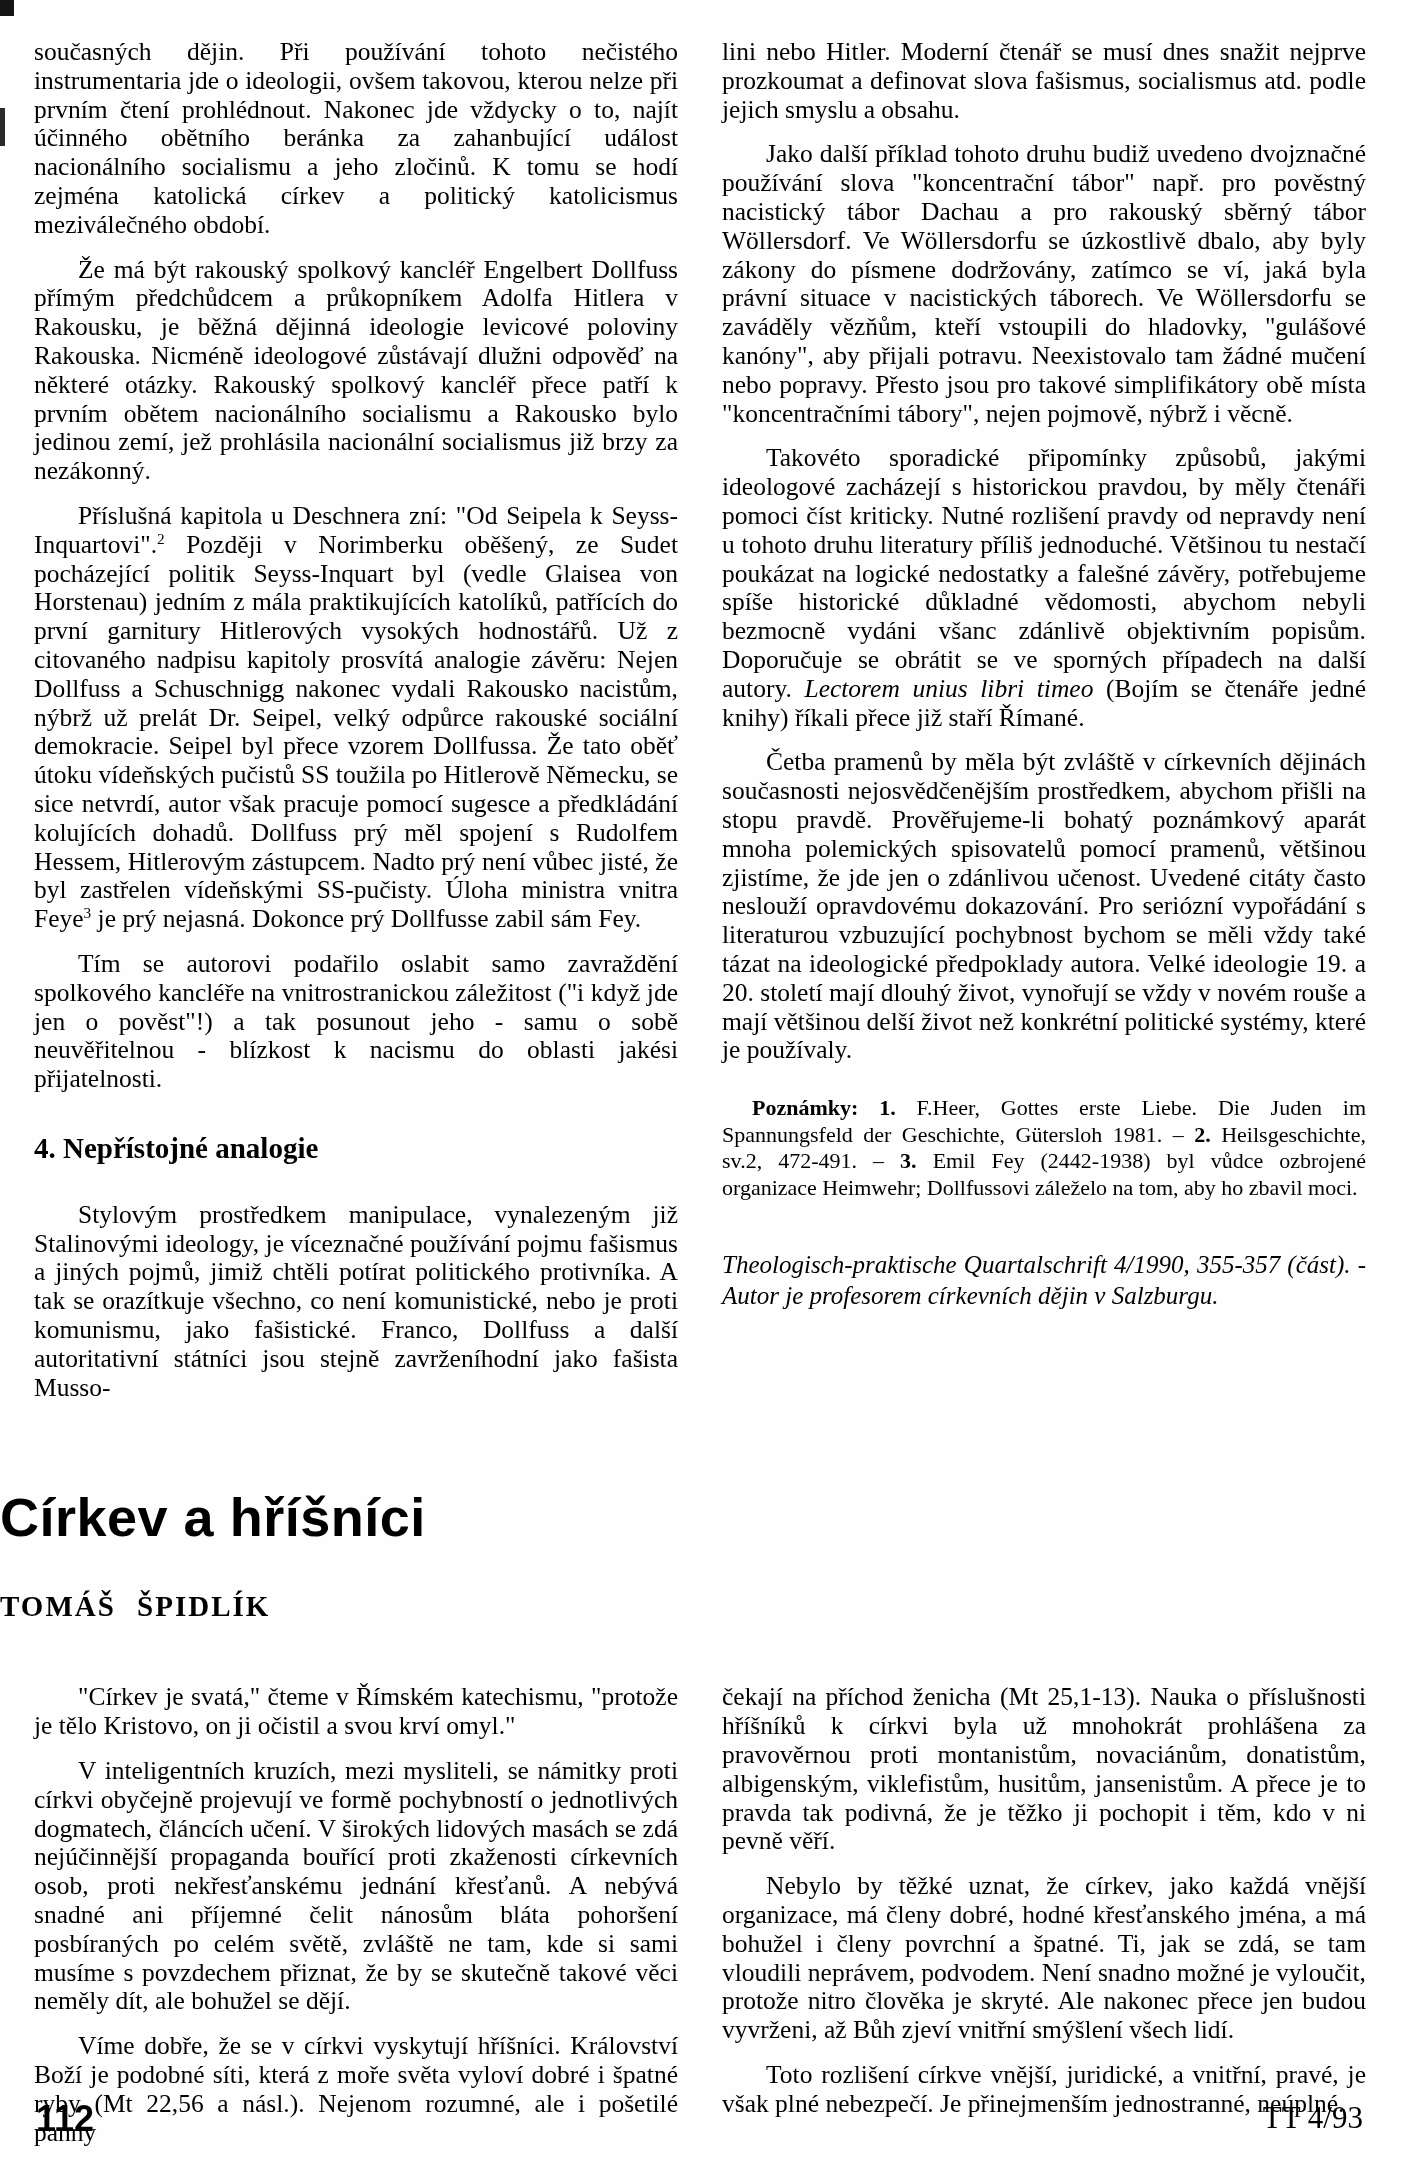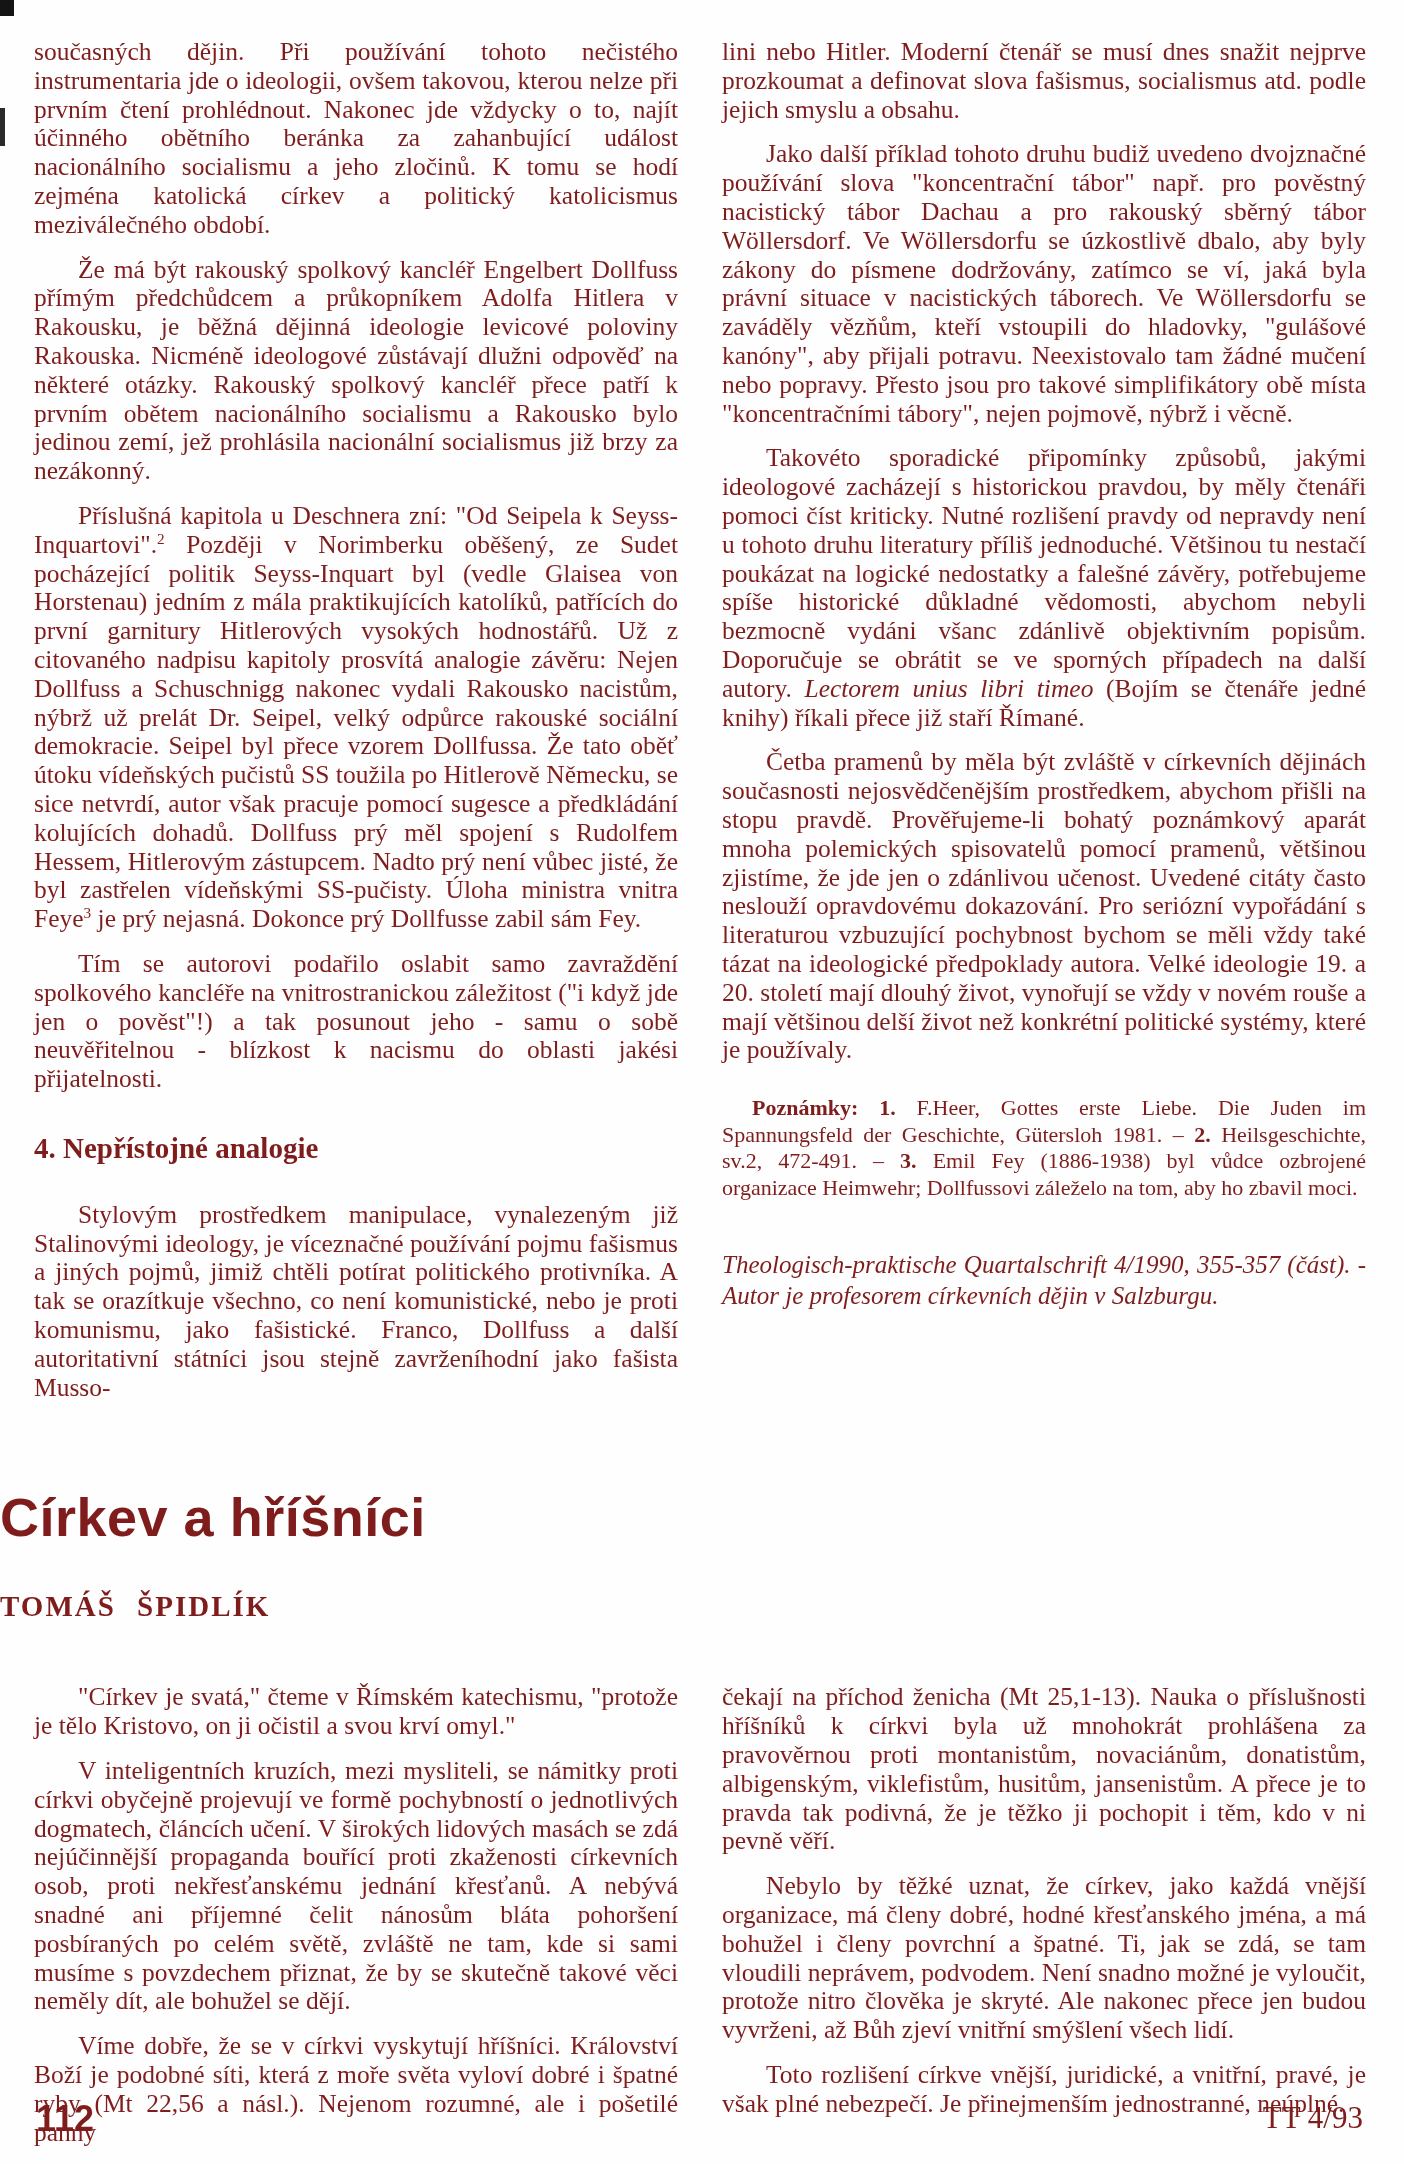--- a/index.html
+++ b/index.html
@@ -1,21 +1,21 @@
 <!DOCTYPE html>
 <html><head>
 <meta charset="utf-8">
 <style>
   html,body{margin:0;padding:0;background:#ffffff;}
   .page{
     position:relative;
     width:1404px;height:2164px;
     background:#fefefe;
     font-family:"Liberation Serif",serif;
-    color:#7f1d1d;
+    color:#000000;
     overflow:hidden;
   }
   .cols{
     display:flex;
     padding:38px 38px 0 34px;
     column-gap:44px;
   }
   .col{width:644px;flex:0 0 644px;}
   p.body{
     font-size:25.5px;
@@ -90,21 +90,21 @@
       <p class="body ind"><span>Příslušná kapitola u Deschnera zní: "Od Seipela k Seyss-Inquartovi".</span><sup>2</sup><span> Později v Norimberku oběšený, ze Sudet pocházející politik Seyss-Inquart byl (vedle Glaisea von Horstenau) jedním z mála praktikujících katolíků, patřících do první garnitury Hitlerových vysokých hodnostářů. Už z citovaného nadpisu kapitoly prosvítá analogie závěru: Nejen Dollfuss a Schuschnigg nakonec vydali Rakousko nacistům, nýbrž už prelát Dr. Seipel, velký odpůrce rakouské sociální demokracie. Seipel byl přece vzorem Dollfussa. Že tato oběť útoku vídeňských pučistů SS toužila po Hitlerově Německu, se sice netvrdí, autor však pracuje pomocí sugesce a předkládání kolujících dohadů. Dollfuss prý měl spojení s Rudolfem Hessem, Hitlerovým zástupcem. Nadto prý není vůbec jisté, že byl zastřelen vídeňskými SS-pučisty. Úloha ministra vnitra Feye</span><sup>3</sup><span> je prý nejasná. Dokonce prý Dollfusse zabil sám Fey.</span></p>
       <p class="body ind">Tím se autorovi podařilo oslabit samo zavraždění spolkového kancléře na vnitrostranickou záležitost ("i když jde jen o pověst"!) a tak posunout jeho - samu o sobě neuvěřitelnou - blízkost k nacismu do oblasti jakési přijatelnosti.</p>
       <h2 class="h4">4. Nepřístojné analogie</h2>
       <p class="body ind last">Stylovým prostředkem manipulace, vynalezeným již Stalinovými ideology, je víceznačné používání pojmu fašismus a jiných pojmů, jimiž chtěli potírat politického protivníka. A tak se orazítkuje všechno, co není komunistické, nebo je proti komunismu, jako fašistické. Franco, Dollfuss a další autoritativní státníci jsou stejně zavrženíhodní jako fašista Musso-</p>
     </div>
     <div class="col">
       <p class="body">lini nebo Hitler. Moderní čtenář se musí dnes snažit nejprve prozkoumat a definovat slova fašismus, socialismus atd. podle jejich smyslu a obsahu.</p>
       <p class="body ind">Jako další příklad tohoto druhu budiž uvedeno dvojznačné používání slova "koncentrační tábor" např. pro pověstný nacistický tábor Dachau a pro rakouský sběrný tábor Wöllersdorf. Ve Wöllersdorfu se úzkostlivě dbalo, aby byly zákony do písmene dodržovány, zatímco se ví, jaká byla právní situace v nacistických táborech. Ve Wöllersdorfu se zaváděly vězňům, kteří vstoupili do hladovky, "gulášové kanóny", aby přijali potravu. Neexistovalo tam žádné mučení nebo popravy. Přesto jsou pro takové simplifikátory obě místa "koncentračními tábory", nejen pojmově, nýbrž i věcně.</p>
       <p class="body ind"><span>Takovéto sporadické připomínky způsobů, jakými ideologové zacházejí s historickou pravdou, by měly čtenáři pomoci číst kriticky. Nutné rozlišení pravdy od nepravdy není u tohoto druhu literatury příliš jednoduché. Většinou tu nestačí poukázat na logické nedostatky a falešné závěry, potřebujeme spíše historické důkladné vědomosti, abychom nebyli bezmocně vydáni všanc zdánlivě objektivním popisům. Doporučuje se obrátit se ve sporných případech na další autory. </span><em>Lectorem unius libri timeo</em><span> (Bojím se čtenáře jedné knihy) říkali přece již staří Římané.</span></p>
       <p class="body ind last">Četba pramenů by měla být zvláště v církevních dějinách současnosti nejosvědčenějším prostředkem, abychom přišli na stopu pravdě. Prověřujeme-li bohatý poznámkový aparát mnoha polemických spisovatelů pomocí pramenů, většinou zjistíme, že jde jen o zdánlivou učenost. Uvedené citáty často neslouží opravdovému dokazování. Pro seriózní vypořádání s literaturou vzbuzující pochybnost bychom se měli vždy také tázat na ideologické předpoklady autora. Velké ideologie 19. a 20. století mají dlouhý život, vynořují se vždy v novém rouše a mají většinou delší život než konkrétní politické systémy, které je používaly.</p>
-      <p class="notes"><strong>Poznámky: 1.</strong><span> F.Heer, Gottes erste Liebe. Die Juden im Spannungsfeld der Geschichte, Gütersloh 1981. – </span><strong>2.</strong><span> Heilsgeschichte, sv.2, 472-491. – </span><strong>3.</strong><span> Emil Fey (1886-1938) byl vůdce ozbrojené organizace Heimwehr; Dollfussovi záleželo na tom, aby ho zbavil moci.</span></p>
+      <p class="notes"><strong>Poznámky: 1.</strong><span> F.Heer, Gottes erste Liebe. Die Juden im Spannungsfeld der Geschichte, Gütersloh 1981. – </span><strong>2.</strong><span> Heilsgeschichte, sv.2, 472-491. – </span><strong>3.</strong><span> Emil Fey (2442-1938) byl vůdce ozbrojené organizace Heimwehr; Dollfussovi záleželo na tom, aby ho zbavil moci.</span></p>
       <p class="source">Theologisch-praktische Quartalschrift 4/1990, 355-357 (část). - Autor je profesorem církevních dějin v Salzburgu.</p>
     </div>
   </div>
 
   <div class="title-block">
     <h1 class="article-title">Církev a hříšníci</h1>
     <div class="article-author">TOMÁŠ ŠPIDLÍK</div>
   </div>
 
   <div class="cols bottom">

